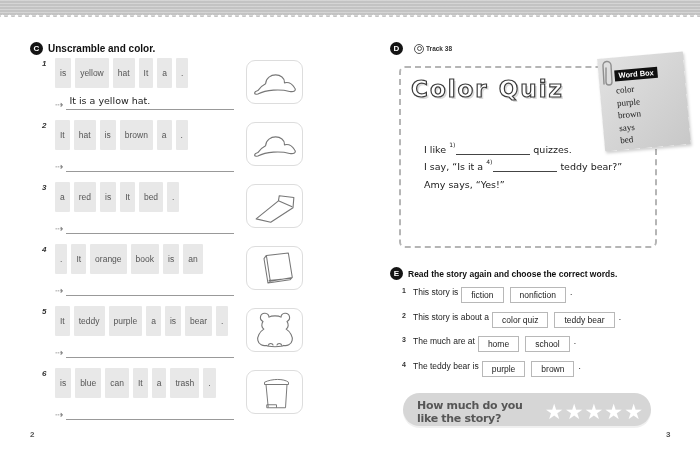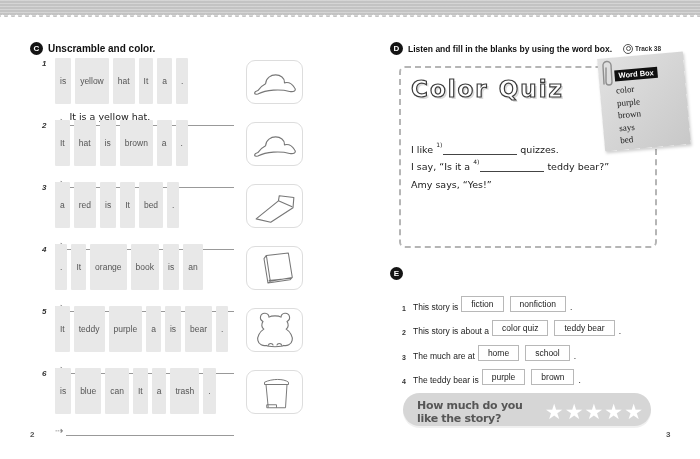--- a/index.html
+++ b/index.html
@@ -26,54 +26,54 @@
   .track-ring{width:8px;height:8px;border:1px solid #555;border-radius:50%;display:flex;
     align-items:center;justify-content:center}
   .track-dot{width:3px;height:3px;border:1px solid #555;border-radius:50%}
   .track-text{font-size:6.5px;font-weight:bold;color:#333}
 
   
   #c-items{position:absolute;left:0;top:0}
   .c-item{position:absolute;left:42px;width:192px}
   .c-num{position:absolute;left:0;top:1px;font-size:8px;font-weight:bold;font-style:italic;color:#333}
   .tiles{margin-left:13px;display:flex;gap:4px}
-  .tile{background:#e8e8e8;color:#555;font-size:8.5px;padding:18px 5px;border-radius:1px;white-space:nowrap}
+  .tile{background:#e8e8e8;color:#555;font-size:8.5px;padding:10px 5px;border-radius:1px;white-space:nowrap}
   .ans-row{margin-left:13px;margin-top:7px;display:flex;align-items:flex-end}
   .arrow{color:#777;font-size:10px;line-height:11px;margin-right:3px}
   .ans-line{flex:1;border-bottom:1px solid #999;min-height:13px;font-size:9.5px;color:#222;
     padding:0 2px 1px 3px;font-family:"DejaVu Sans",sans-serif}
   .pic-box{position:absolute;left:246px;width:57px;height:44px;border:1.5px solid #ddd;border-radius:9px;
     background:#fff;display:flex;align-items:center;justify-content:center;box-sizing:border-box}
   .pic-box svg{display:block}
 
   
   .quiz-box{position:absolute;left:399px;top:66px;width:258px;height:182px;border:2px dashed #b5b5b5;
     border-radius:6px;box-sizing:border-box}
   .quiz-title{position:absolute;left:411px;top:76px;font-size:23px;font-weight:bold;letter-spacing:2px;
     color:#fff;-webkit-text-stroke:1.2px #3d3d3d;text-shadow:2px 2px 0 #dcdcdc;
     font-family:"DejaVu Sans",sans-serif;z-index:2}
-  #story{position:absolute;left:411px;top:137px;width:246px}
+  #story{position:absolute;left:424px;top:137px;width:246px}
   .story-line{display:flex;align-items:flex-end;height:17.5px;font-size:9.5px;color:#1a1a1a;
     font-family:"DejaVu Sans",sans-serif;white-space:pre}
   .sup{font-size:6px;margin:0 1px 7px 0;color:#1a1a1a}
   .blank{border-bottom:1px solid #444;height:12px;display:inline-block}
   .blank.sm{width:57px}.blank.md{width:64px}.blank.lg{width:74px}
 
   
   .note{position:absolute;left:601px;top:55px;width:86px;height:93px;
     background:linear-gradient(135deg,#e2e2e2,#c8c8c8);transform:rotate(-5deg);
     box-shadow:1px 2px 3px rgba(0,0,0,.18);z-index:3;padding:7px 0 0 16px;box-sizing:border-box}
   .note-label{display:inline-block;background:#101010;color:#fff;font-size:7.5px;font-weight:bold;
     padding:1px 4px;margin-bottom:3px}
   .note-word{font-family:"Liberation Serif",serif;font-size:9px;color:#222;line-height:12.5px}
   .clip{position:absolute;left:598px;top:58px;z-index:4}
 
   
   #e-list{position:absolute;left:402px;top:287px;width:280px}
-  .e-row{display:flex;align-items:flex-end;height:24.5px;font-size:8.5px;color:#222;white-space:nowrap}
+  .e-row{display:flex;align-items:flex-start;height:24.5px;font-size:8.5px;color:#222;white-space:nowrap}
   .e-num{font-size:7px;font-weight:bold;width:11px;color:#333}
   .opt{border:1px solid #b8b8b8;background:#fff;padding:2px 9px;font-size:8.5px;margin:0 3px;color:#222}
   .e-suffix{margin-left:1px}
 
   
   .rating{position:absolute;left:403px;top:393px;width:248px;height:33px;background:#d6d6d6;
     border-radius:17px;display:flex;align-items:center;padding:4px 8px 0 14px;box-sizing:border-box;
     box-shadow:0 2px 0 rgba(0,0,0,.06)}
   .rating-q{font-size:11px;font-weight:bold;color:#565656;font-family:"DejaVu Sans",sans-serif;
     letter-spacing:-.3px}
@@ -213,21 +213,20 @@
     </div>
     <div class="pic-box" style="top: 370px;">
       <svg width="42" height="40" viewBox="0 0 56 50">
         <path d="M14,12 C24,7 40,7 46,12 L46,15 L14,15 Z M16,15 L44,15 L42,46 L19,46 Z M19,46 L17,46 L17,42 L30,42 L30,46" fill="none" stroke="#777" stroke-width="1.3" stroke-linejoin="round"></path>
       </svg>
     </div>
   </div>
 
 <div class="section-head" id="d-head">
   <span class="sec-circle">D</span>
-  <span class="sec-title">Listen and fill in the blanks by using the word box.</span>
   <span class="track-badge">
     <span class="track-ring">
         <span class="track-dot"></span>
       </span>
     <span class="track-text">Track 38</span>
   </span>
 </div>
 
 <div class="quiz-box"></div>
 <div class="quiz-title">Color Quiz</div>
@@ -246,20 +245,21 @@
       <div class="note-word">color</div>
       <div class="note-word">purple</div>
       <div class="note-word">brown</div>
       <div class="note-word">says</div>
       <div class="note-word">bed</div>
     </div>
 </div>
 
 <div class="section-head" id="e-head">
   <span class="sec-circle">E</span>
+  <span class="sec-title">Read the story again and choose the correct words.</span>
 </div>
 <div id="e-list">
     <div class="e-row">
       <span class="e-num">1</span>
       <span>This story is</span>
       <span class="opt">fiction</span>
       <span class="opt">nonfiction</span>
       <span class="e-suffix">.</span>
     </div>
     <div class="e-row">

